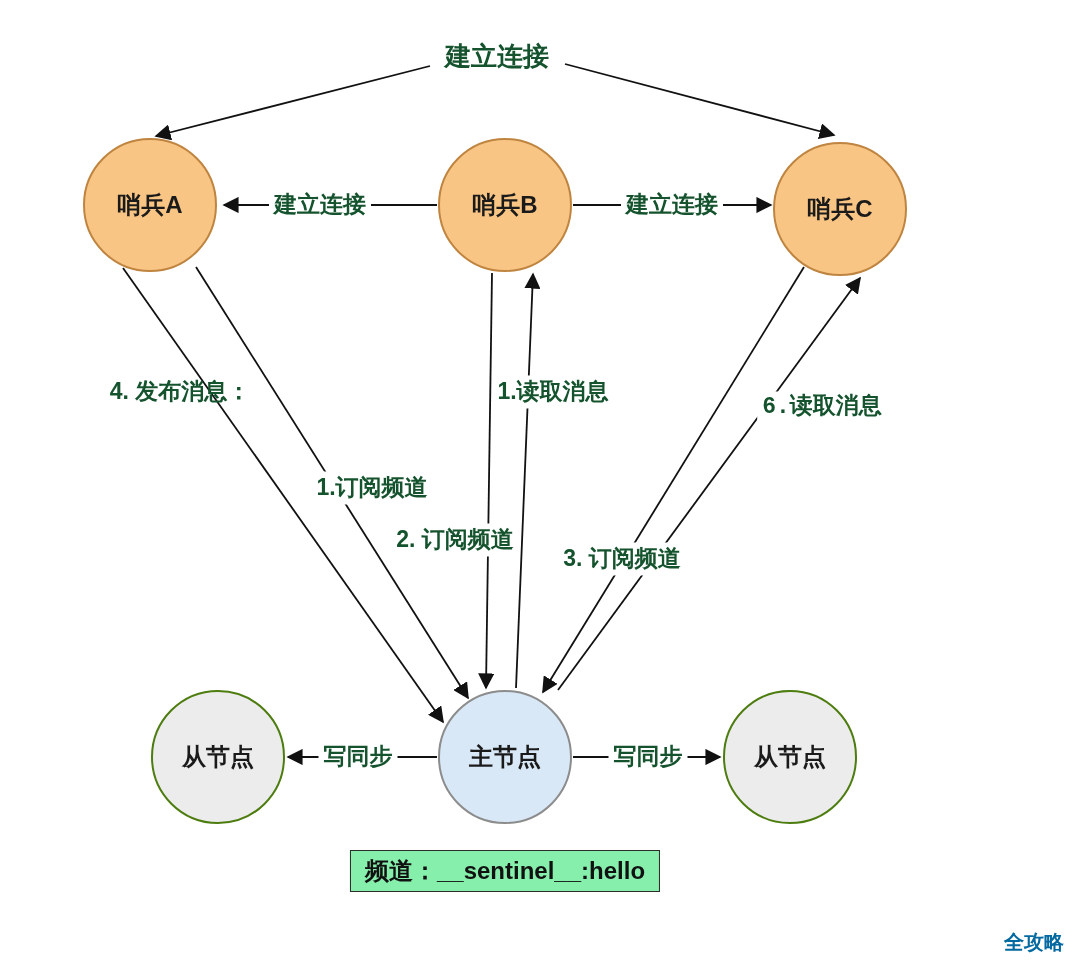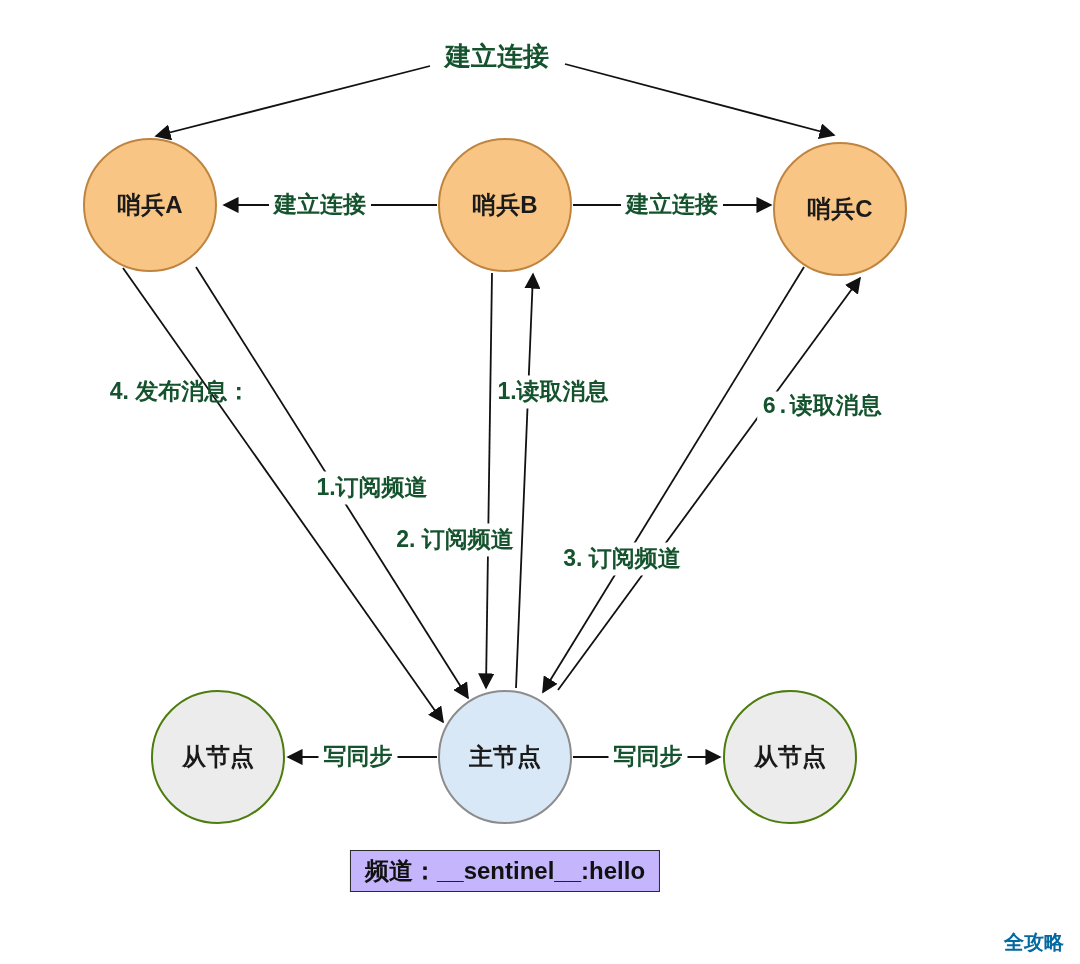--- a/index.html
+++ b/index.html
@@ -45,21 +45,21 @@
     white-space: nowrap;
     text-align: center;
     line-height: 1.35;
   }
   .edge-label.no-bg { background: transparent; }
 
   .channel-box {
     position: absolute;
     left: 505px; top: 871px;
     transform: translate(-50%, -50%);
-    background: #c4b5fd;
+    background: #86efac;
     border: 1px solid #2b2b2b;
     padding: 4px 14px;
     font-size: 24px;
     font-weight: bold;
     color: #111111;
     white-space: nowrap;
   }
   .watermark {
     position: absolute;
     right: 16px; bottom: 8px;

